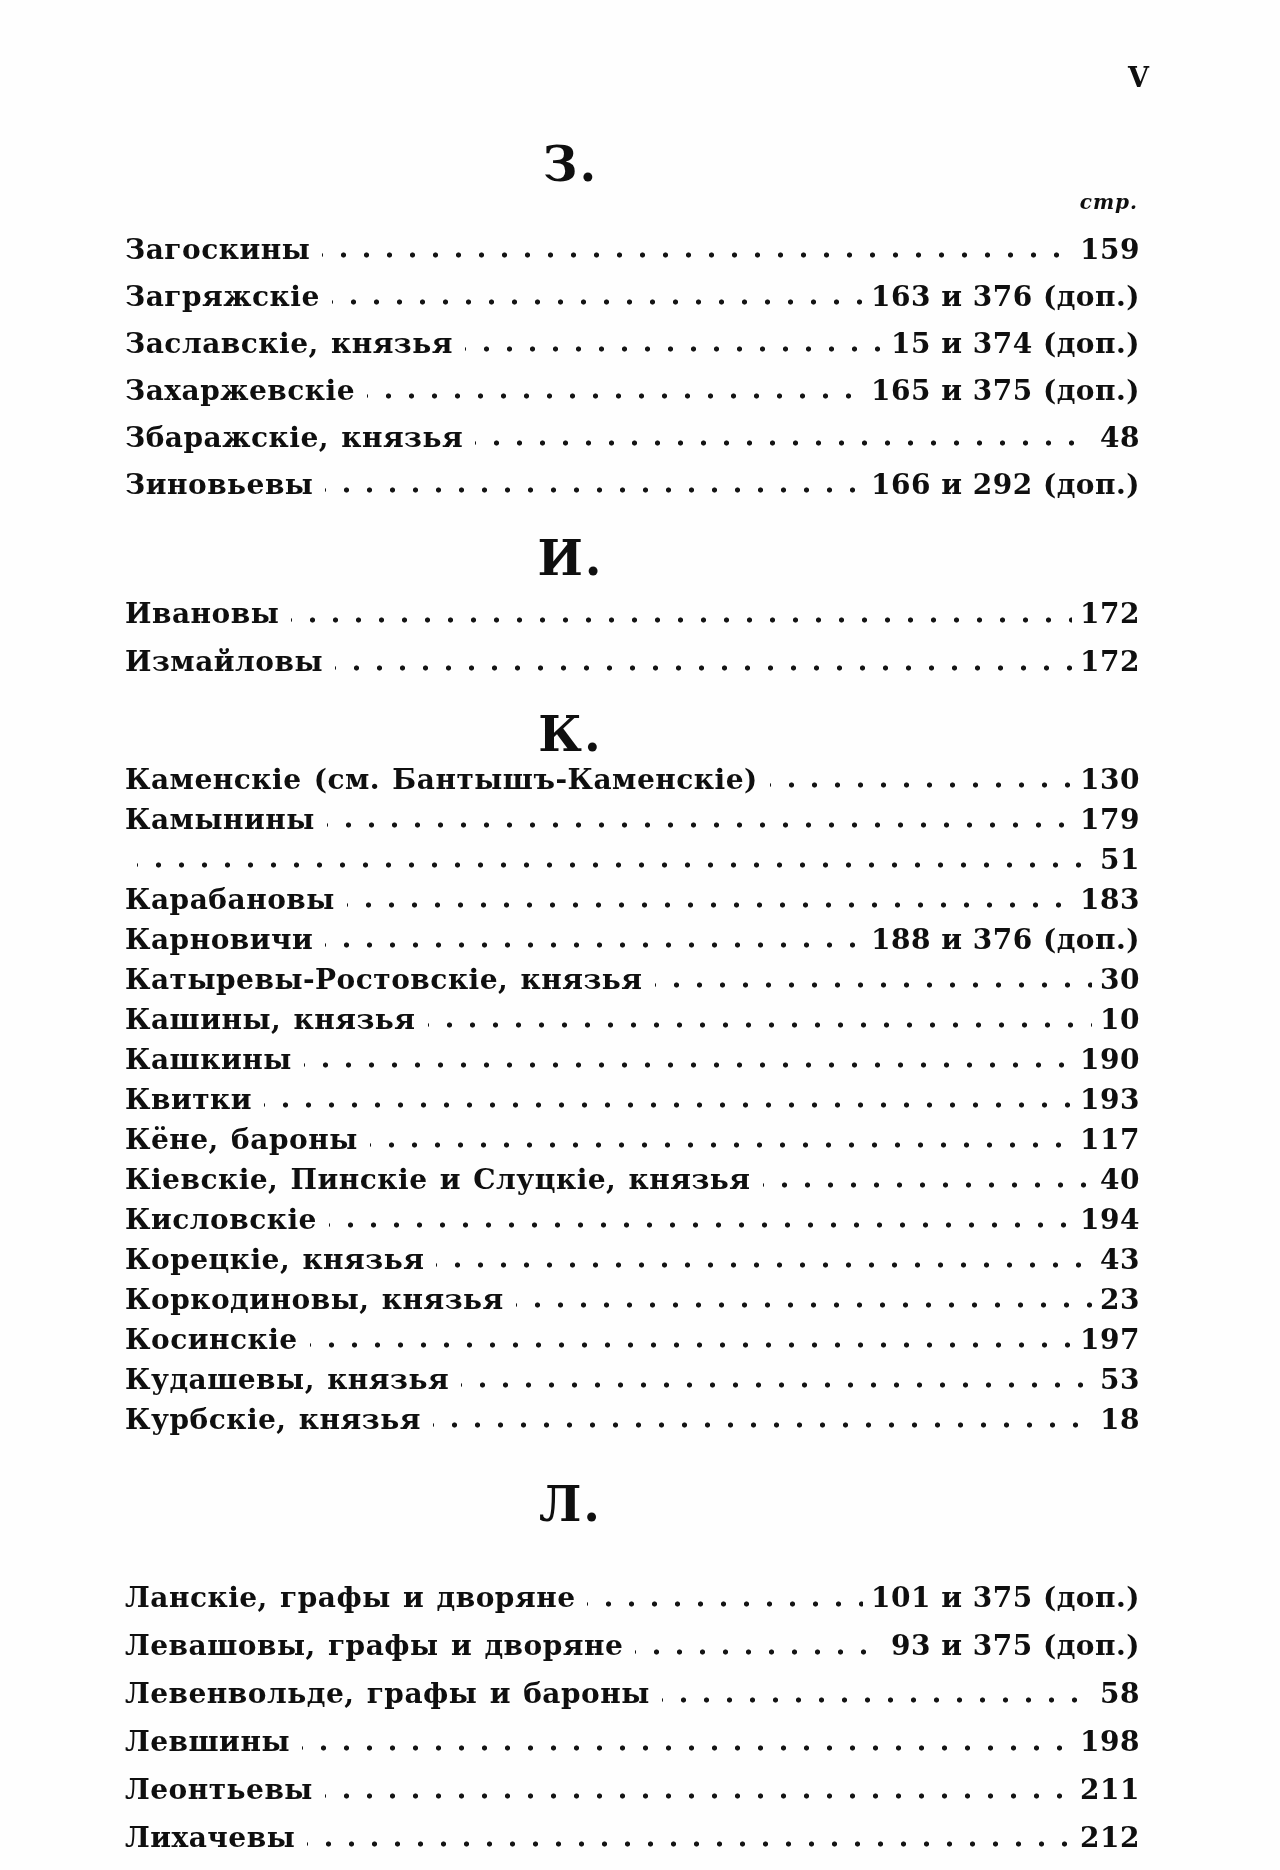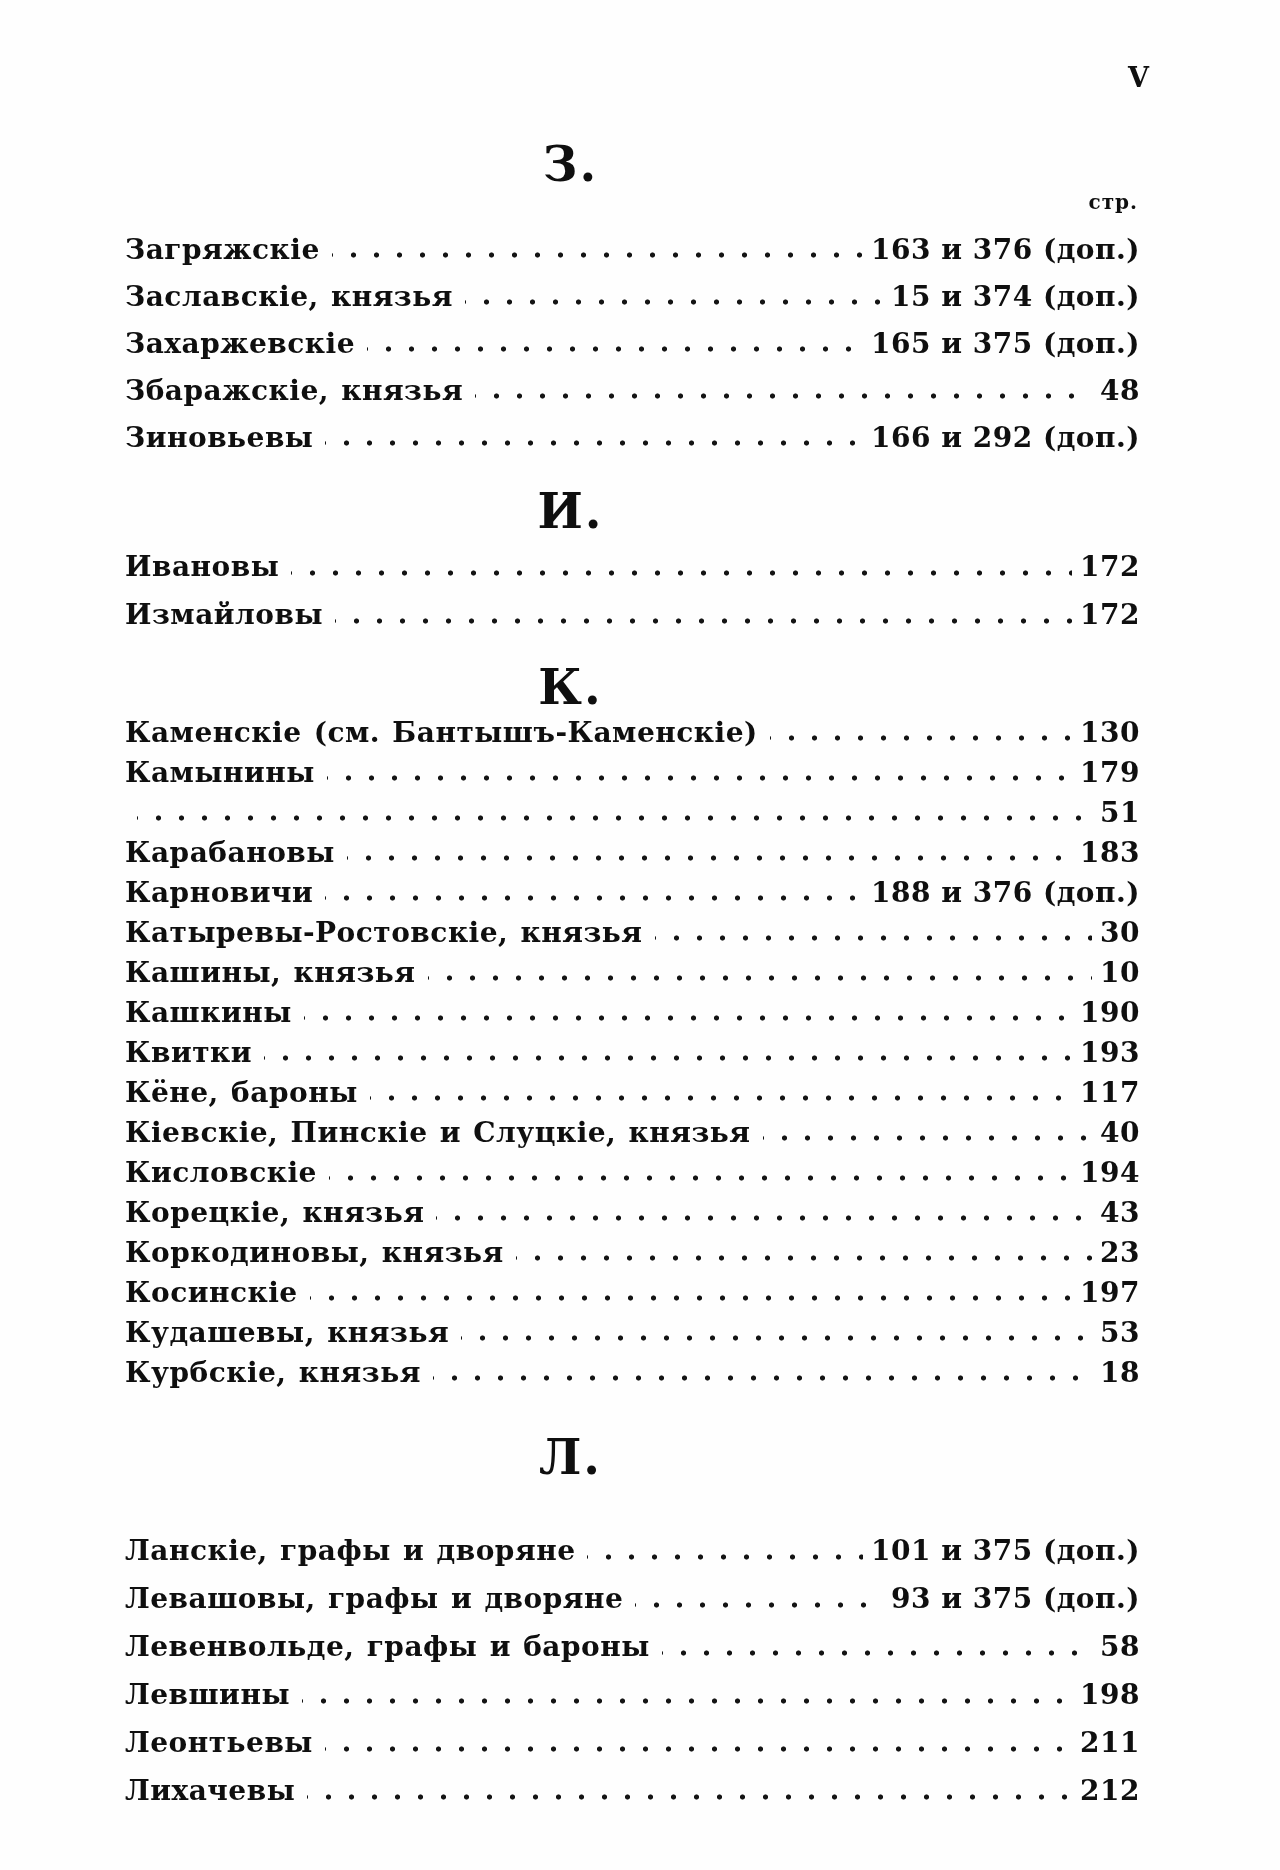--- a/index.html
+++ b/index.html
@@ -35,20 +35,21 @@
     letter-spacing: 2px;
   }
   .col-header {
     margin-top: 4px;
     height: 20px;
     line-height: 20px;
     font-size: 20px;
     text-align: right;
     letter-spacing: 1px;
     padding-right: 2px;
+    font-style: italic;
   }
   .row {
     display: flex;
     align-items: baseline;
   }
   .name {
     white-space: nowrap;
     font-size: 28px;
     letter-spacing: 0.5px;
     word-spacing: 2px;
@@ -92,20 +93,25 @@
 <body>
 
 <div class="page">
   <div class="pagenum">V</div>
   <div class="content">
       <section class="sec sec-0">
         <div class="sec-letter">З.</div>
         <div class="col-header">стр.</div>
         <div class="rows">
           <div class="row">
+            <span class="name">Загоскины</span>
+            <span class="leader"></span>
+            <span class="ref">159</span>
+          </div>
+          <div class="row">
             <span class="name">Загряжскіе</span>
             <span class="leader"></span>
             <span class="ref">163 и 376 (доп.)</span>
           </div>
           <div class="row">
             <span class="name">Заславскіе, князья</span>
             <span class="leader"></span>
             <span class="ref">15 и 374 (доп.)</span>
           </div>
           <div class="row">

